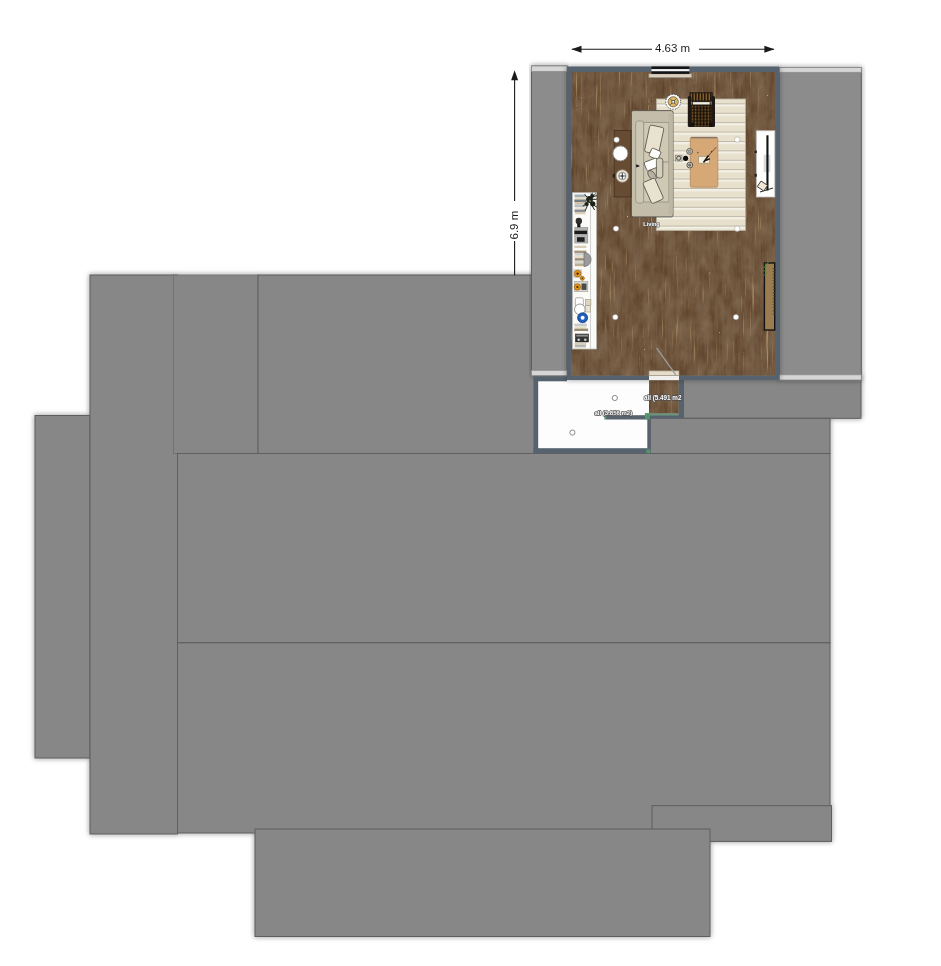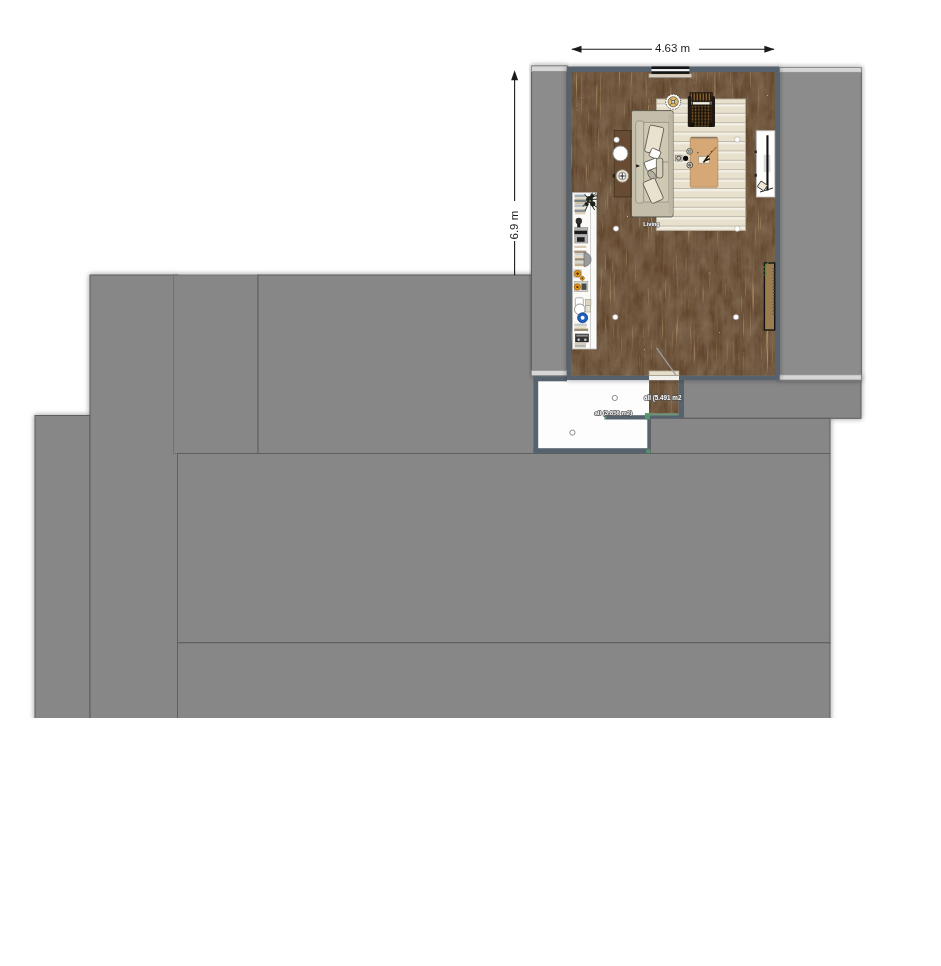--- a/index.html
+++ b/index.html
@@ -1,16 +1,16 @@
 <!DOCTYPE html>
 <html><head>
 <meta charset="utf-8">
 <style>
 html,body{margin:0;padding:0;background:#ffffff;}
-#page{position:relative;width:941px;height:718px;overflow:hidden;font-family:"Liberation Sans",sans-serif;}
+#page{position:relative;width:941px;height:966px;overflow:hidden;font-family:"Liberation Sans",sans-serif;}
 </style>
 </head>
 <body>
 <div id="page">
 <svg width="941" height="966" viewBox="0 0 941 966" xmlns="http://www.w3.org/2000/svg">
 <defs>
   <filter id="mottle" x="0" y="0" width="100%" height="100%">
     <feTurbulence type="fractalNoise" baseFrequency="0.09 0.05" numOctaves="4" seed="9"></feTurbulence>
     <feColorMatrix type="matrix" values="0 0 0 0 0.25  0 0 0 0 0.17  0 0 0 0 0.10  1.2 0 0 0 -0.25"></feColorMatrix>
   </filter>

